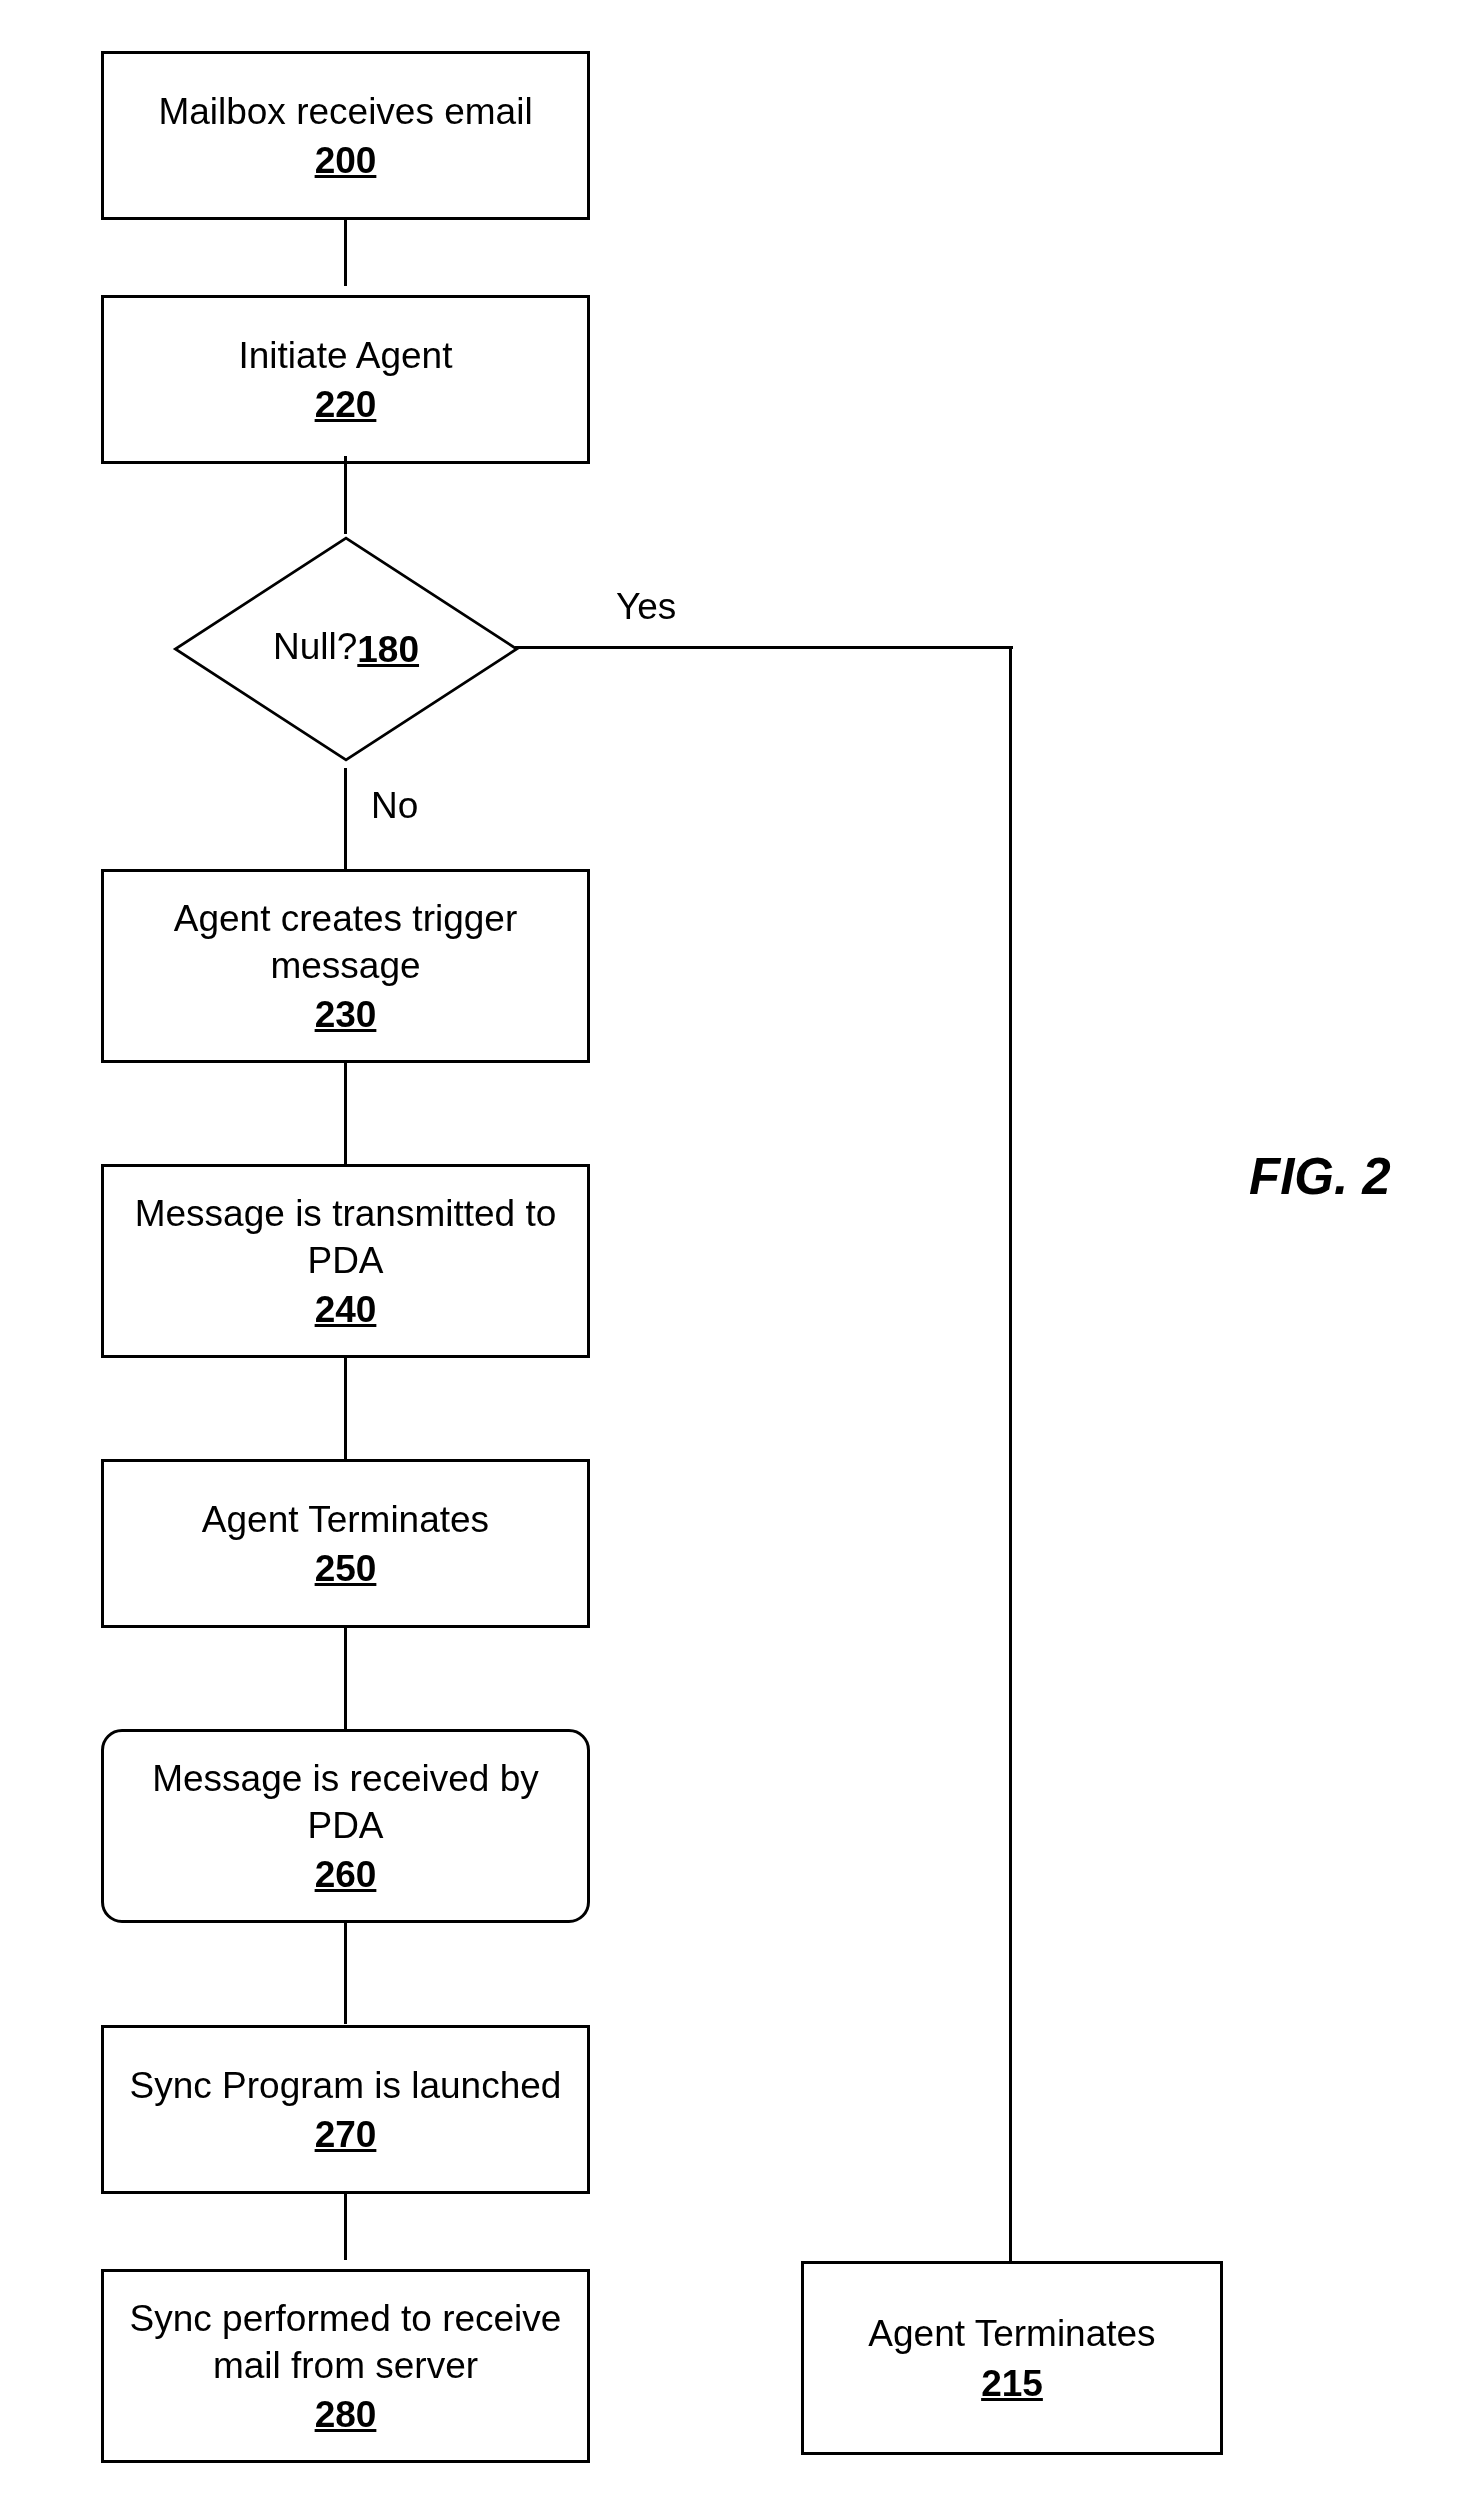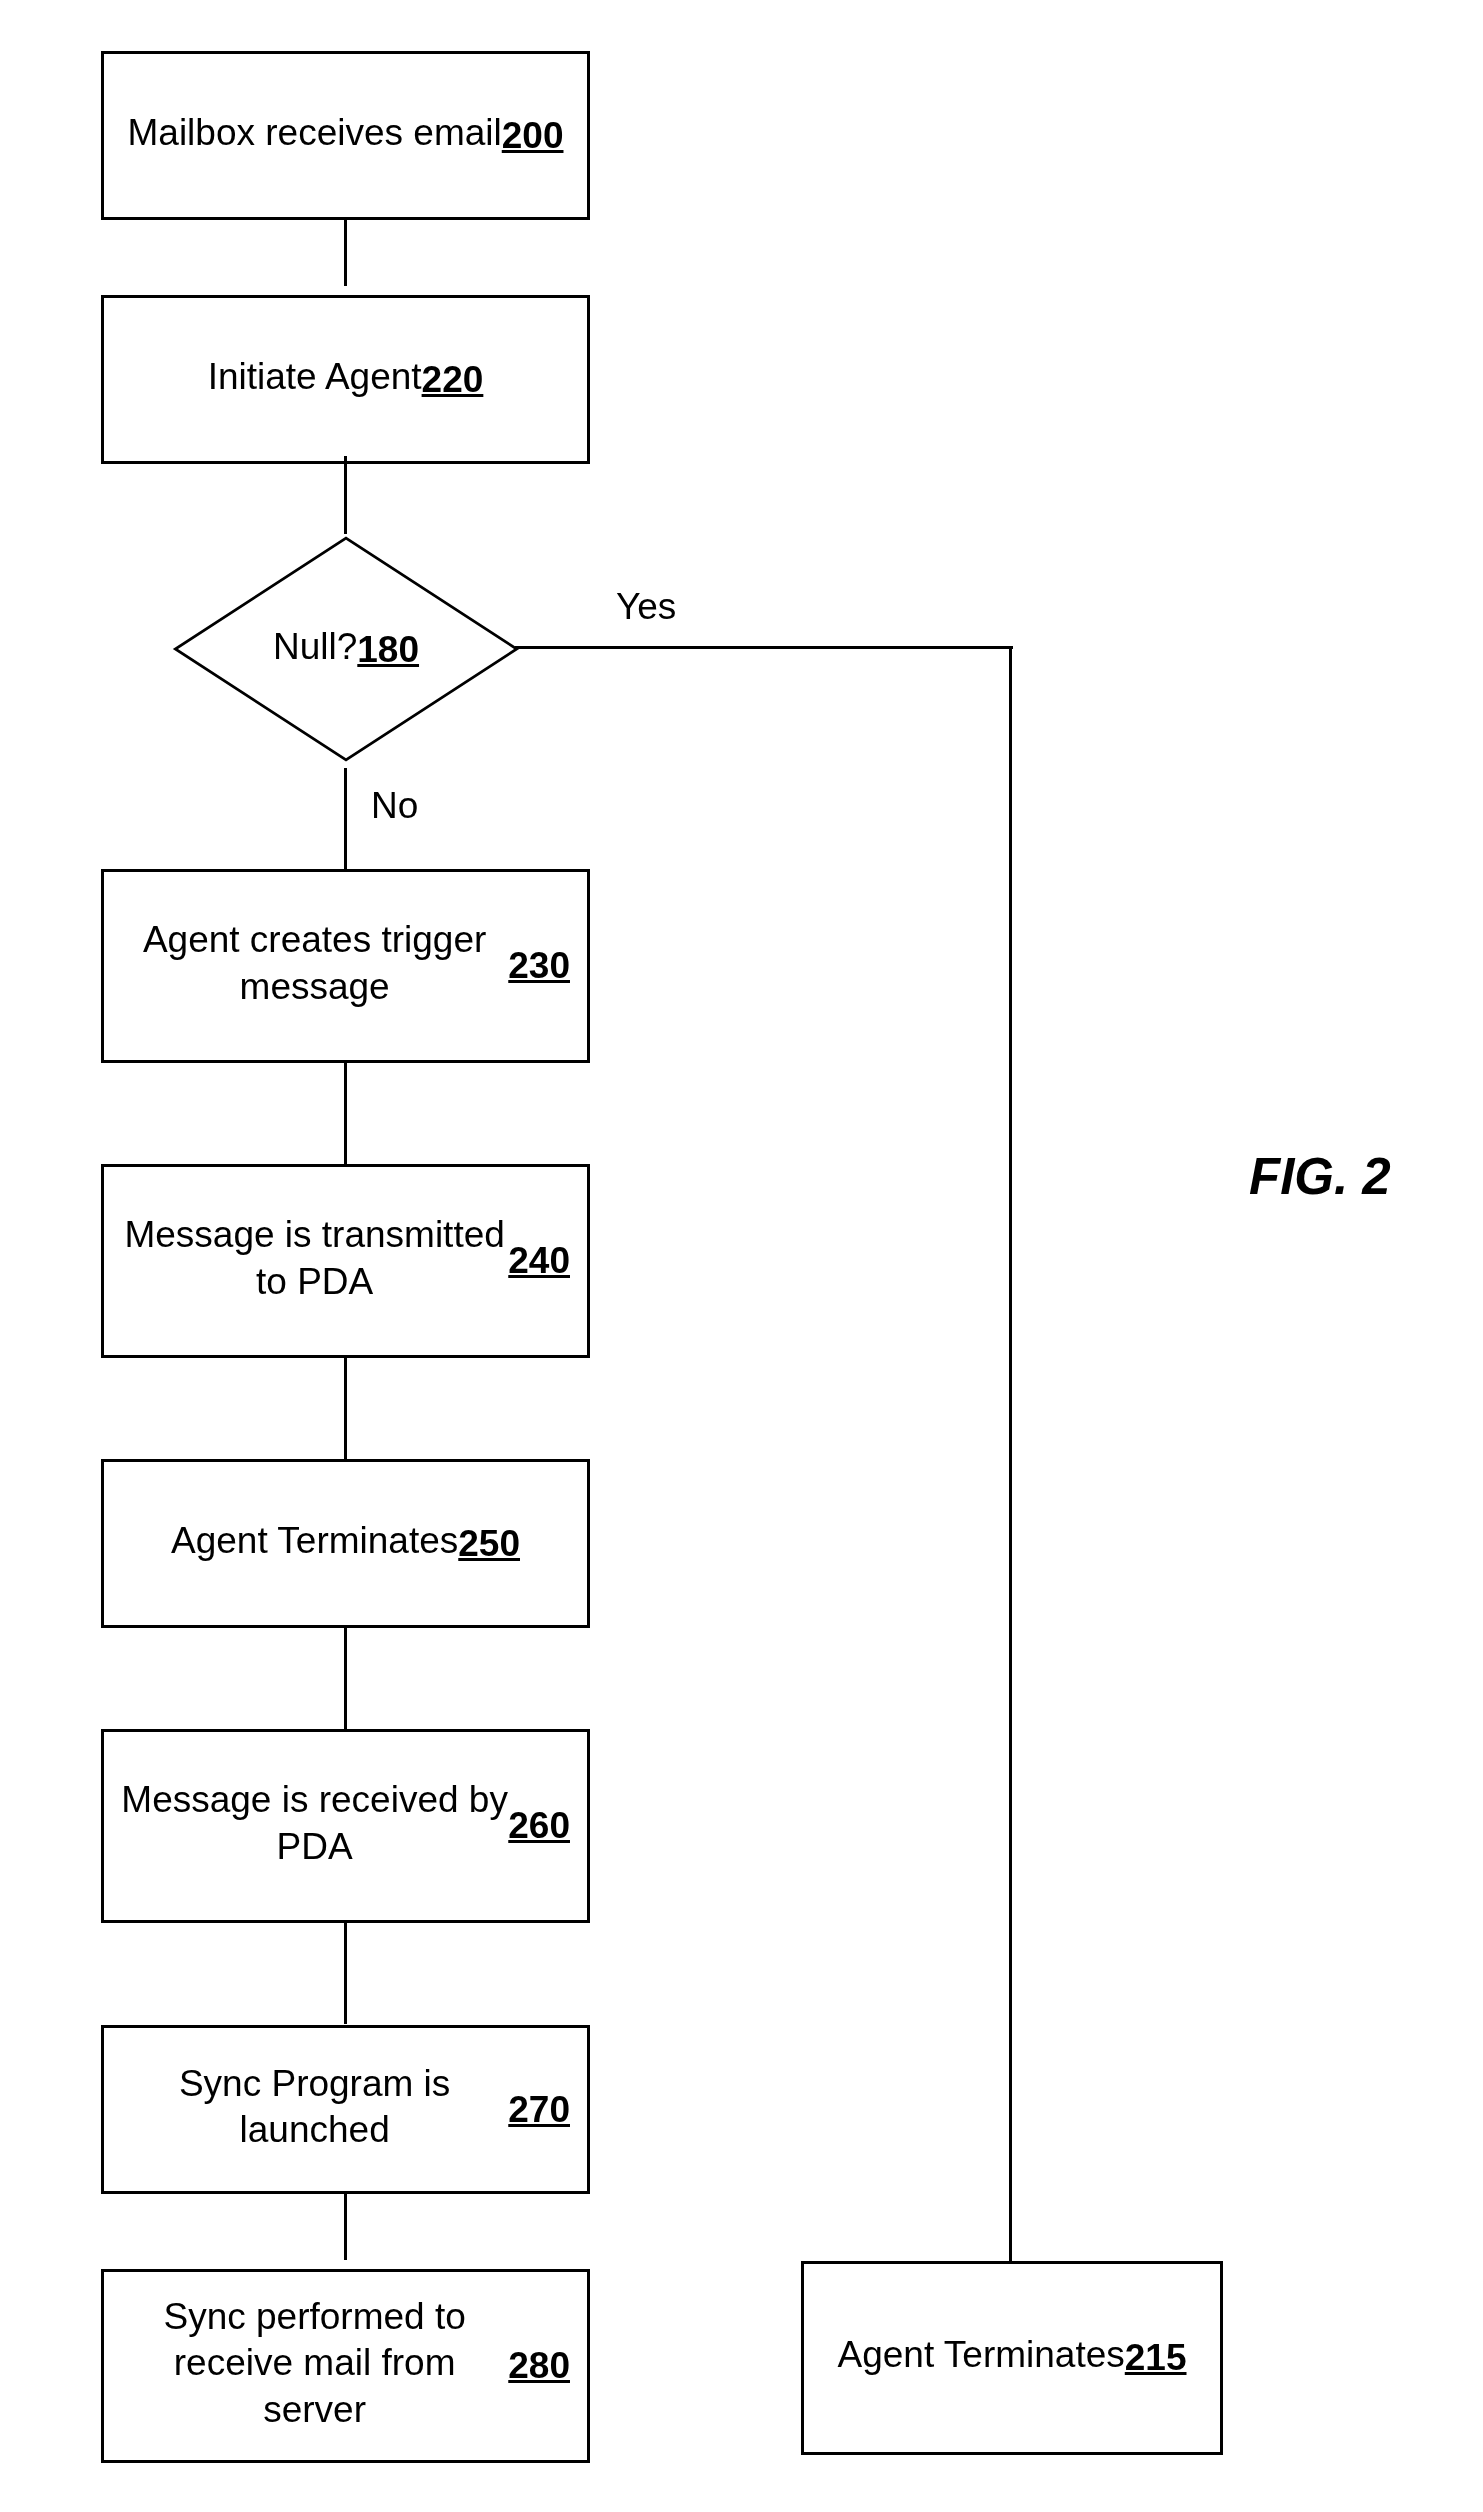--- a/index.html
+++ b/index.html
@@ -12,20 +12,21 @@
     position: relative;
     width: 1483px;
     height: 2512px;
   }
   .box {
     position: absolute;
     border: 3.4px solid #000;
     background: #fff;
     text-align: center;
     display: flex;
+    flex-direction: column;
     justify-content: center;
     align-items: center;
     box-sizing: border-box;
     padding: 8.4px 17px;
   }
   .box .label {
     font-size: 37px;
     line-height: 1.25;
     color: #000;
     margin-bottom: 5px;
@@ -138,21 +139,21 @@
     <div class="num">240</div>
   </div>
   <div class="vline" style="left:344px; top:1358px; height:101px;"></div>
 
   <div class="box" style="left:101px; top:1459px; width:489px; height:169px;">
     <div class="label">Agent Terminates</div>
     <div class="num">250</div>
   </div>
   <div class="vline" style="left:344px; top:1628px; height:101px;"></div>
 
-  <div class="box" style="left:101px; top:1729px; width:489px; height:194px;">
+  <div class="box" style="left:101px; top:1729px; width:489px; height:194px;border-radius:21px;">
     <div class="label">Message is received by PDA</div>
     <div class="num">260</div>
   </div>
   <div class="vline" style="left:344px; top:1923px; height:101px;"></div>
 
   <div class="box" style="left:101px; top:2025px; width:489px; height:169px;">
     <div class="label">Sync Program is launched</div>
     <div class="num">270</div>
   </div>
   <div class="vline" style="left:344px; top:2193px; height:67px;"></div>

